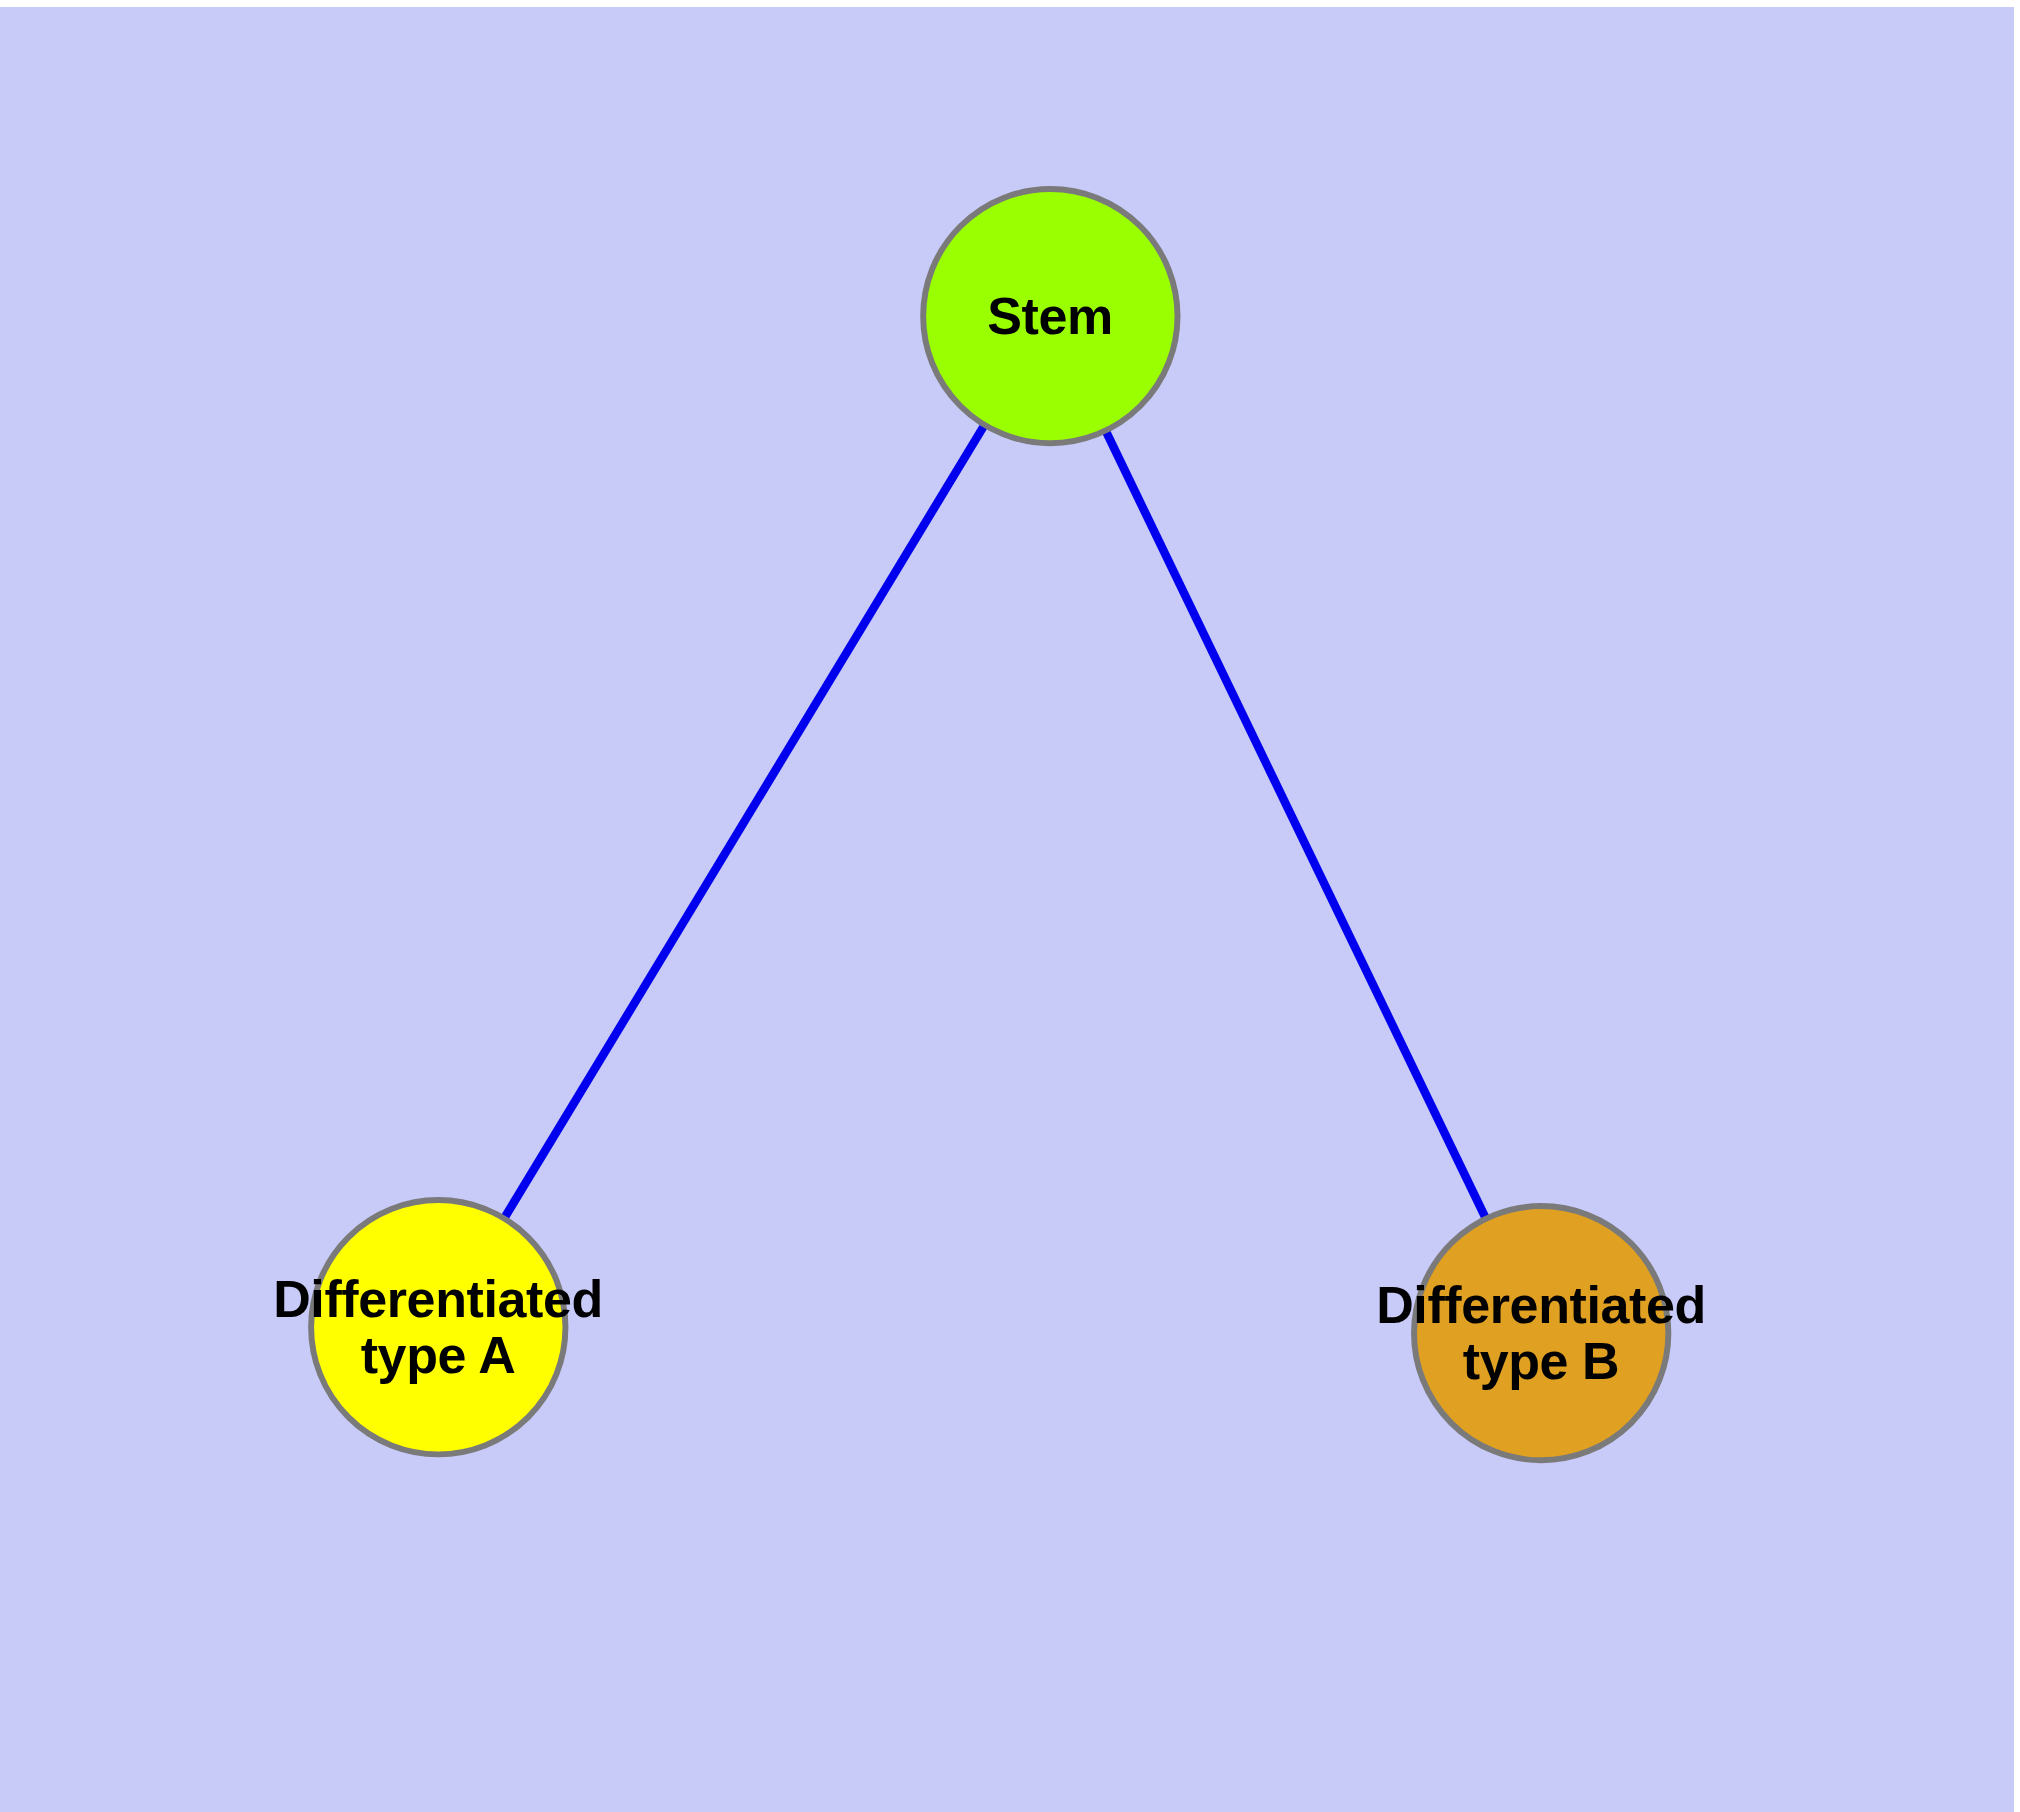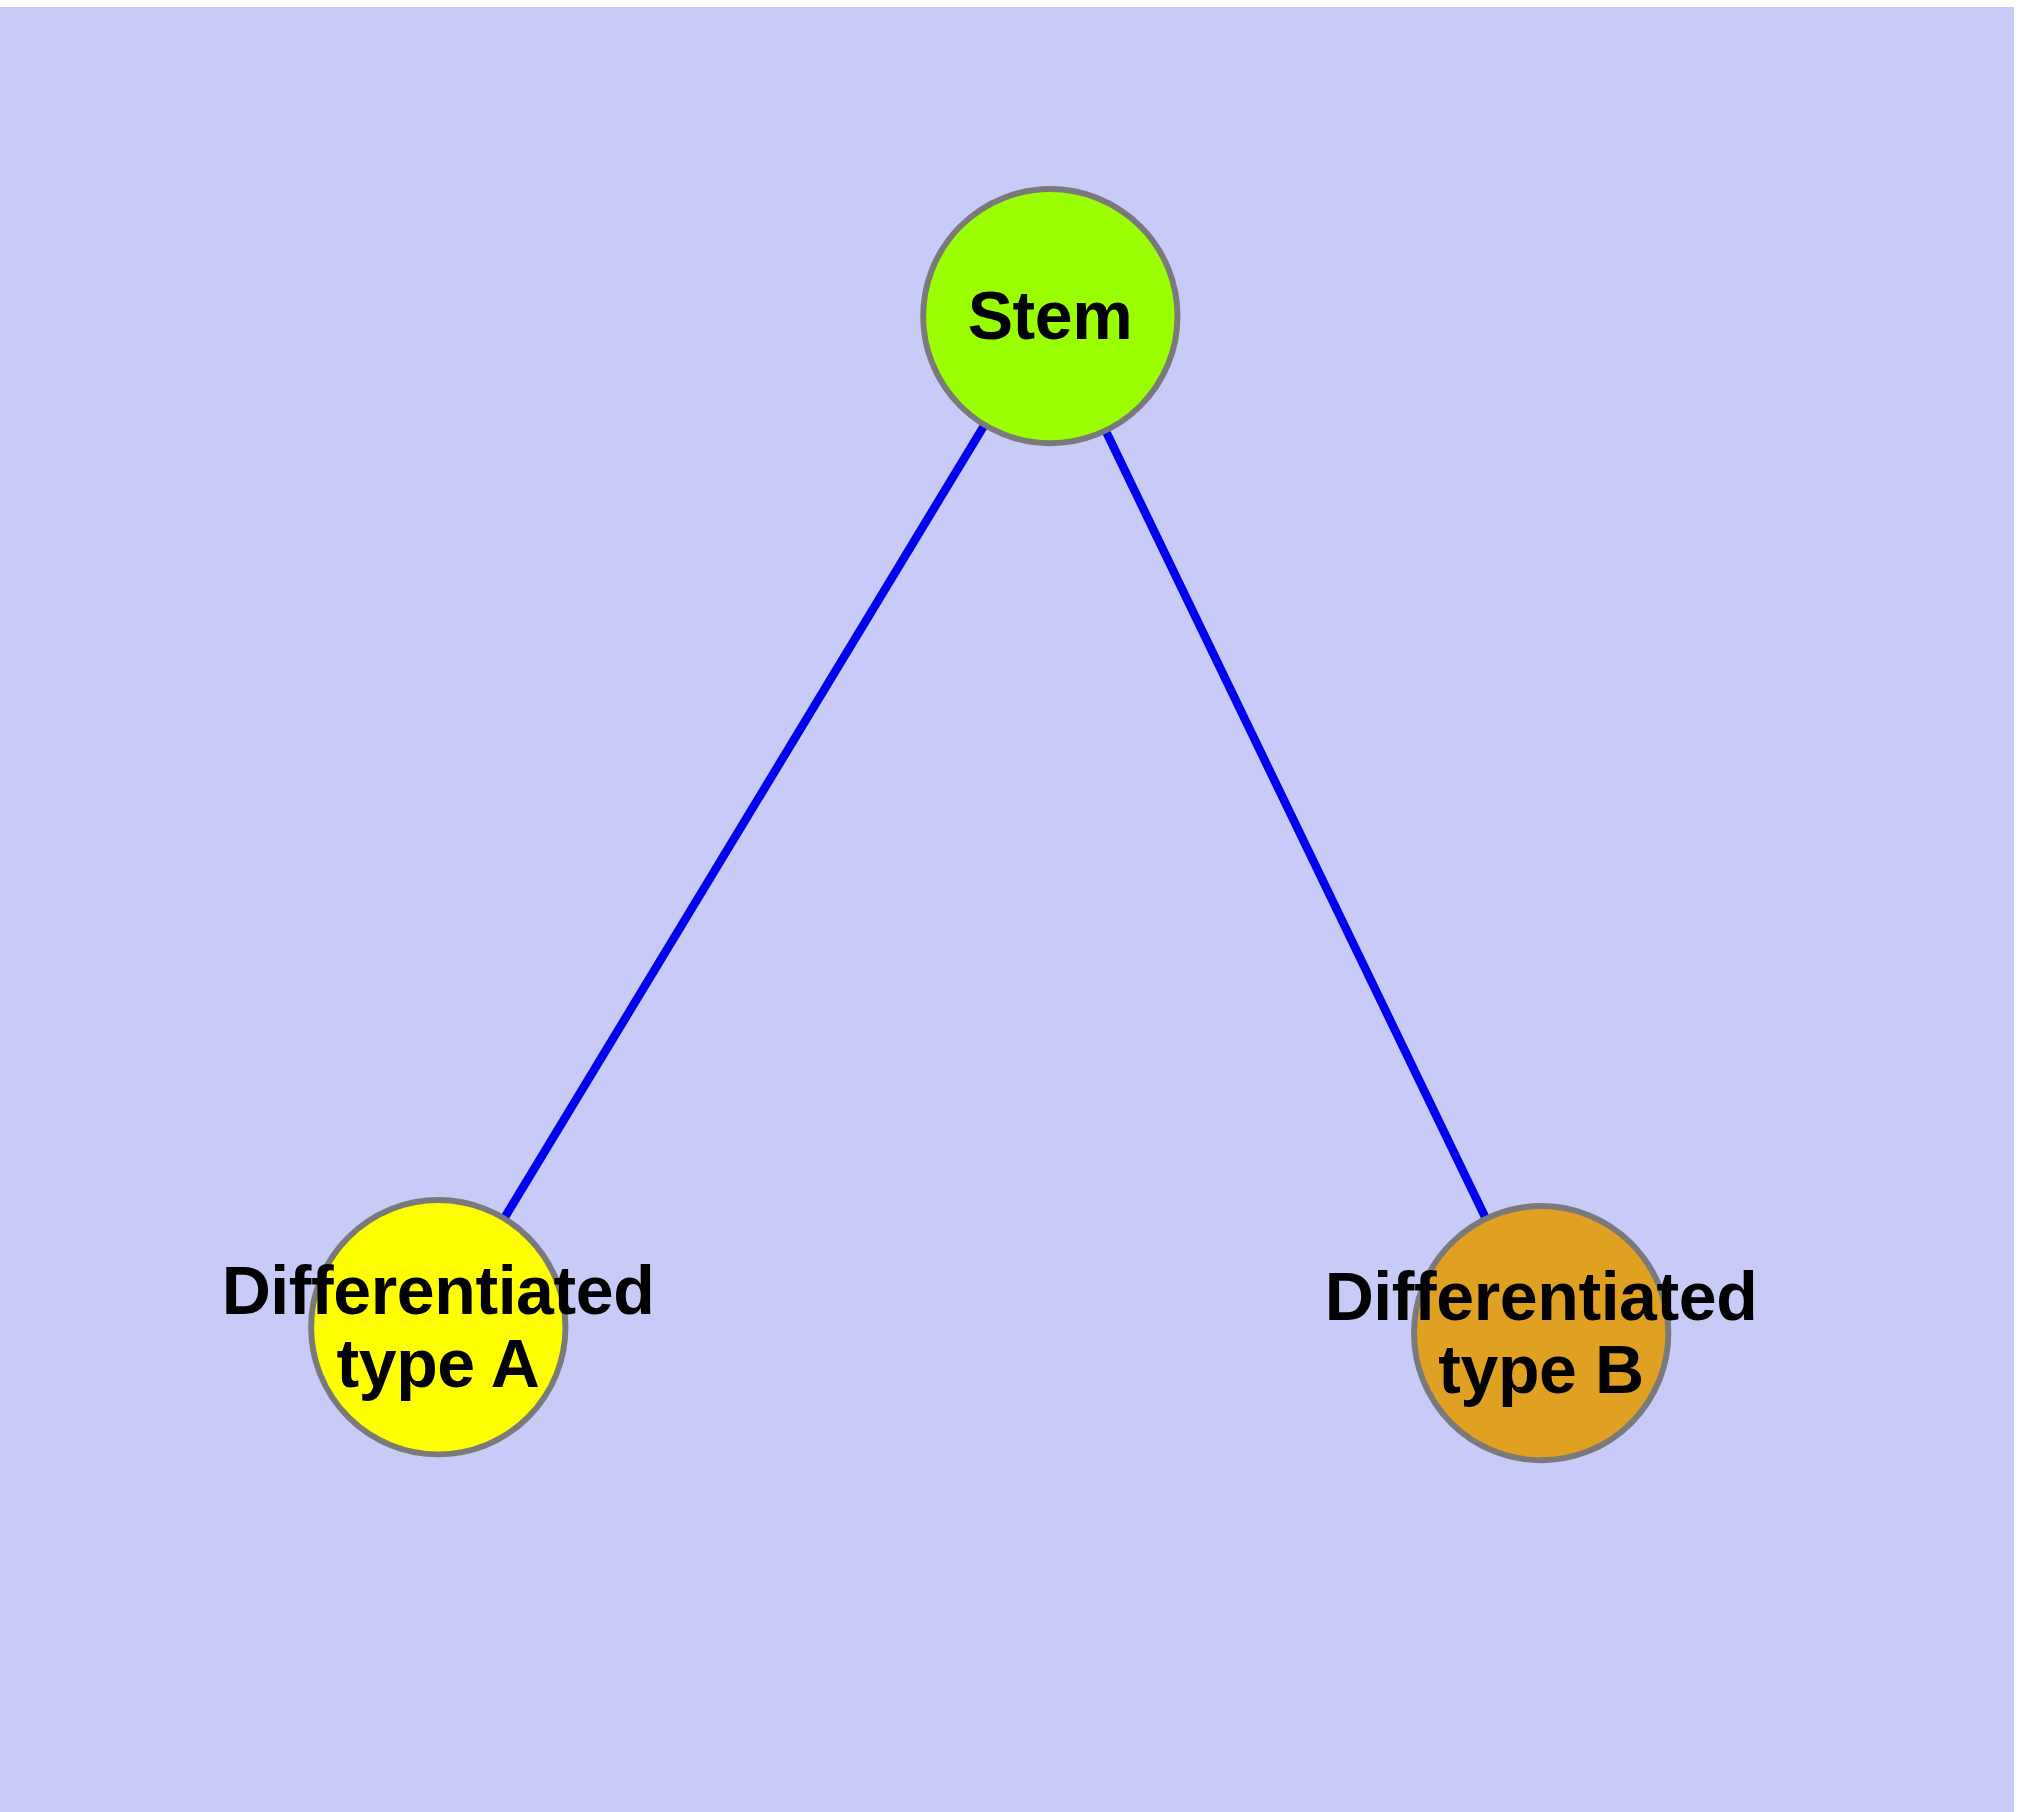--- a/index.html
+++ b/index.html
@@ -27,21 +27,21 @@
     position: absolute;
     left: 0;
     top: 0;
     width: 2021px;
     height: 1812px;
   }
   .node-label {
     position: absolute;
     color: #000000;
     font-weight: bold;
-    font-size: 68px;
+    font-size: 52px;
     line-height: 1.08;
     text-align: center;
     white-space: pre;
     letter-spacing: -0.4px;
     transform: translate(-50%, -50%);
     pointer-events: none;
   }
 </style>
 </head>
 <body>

